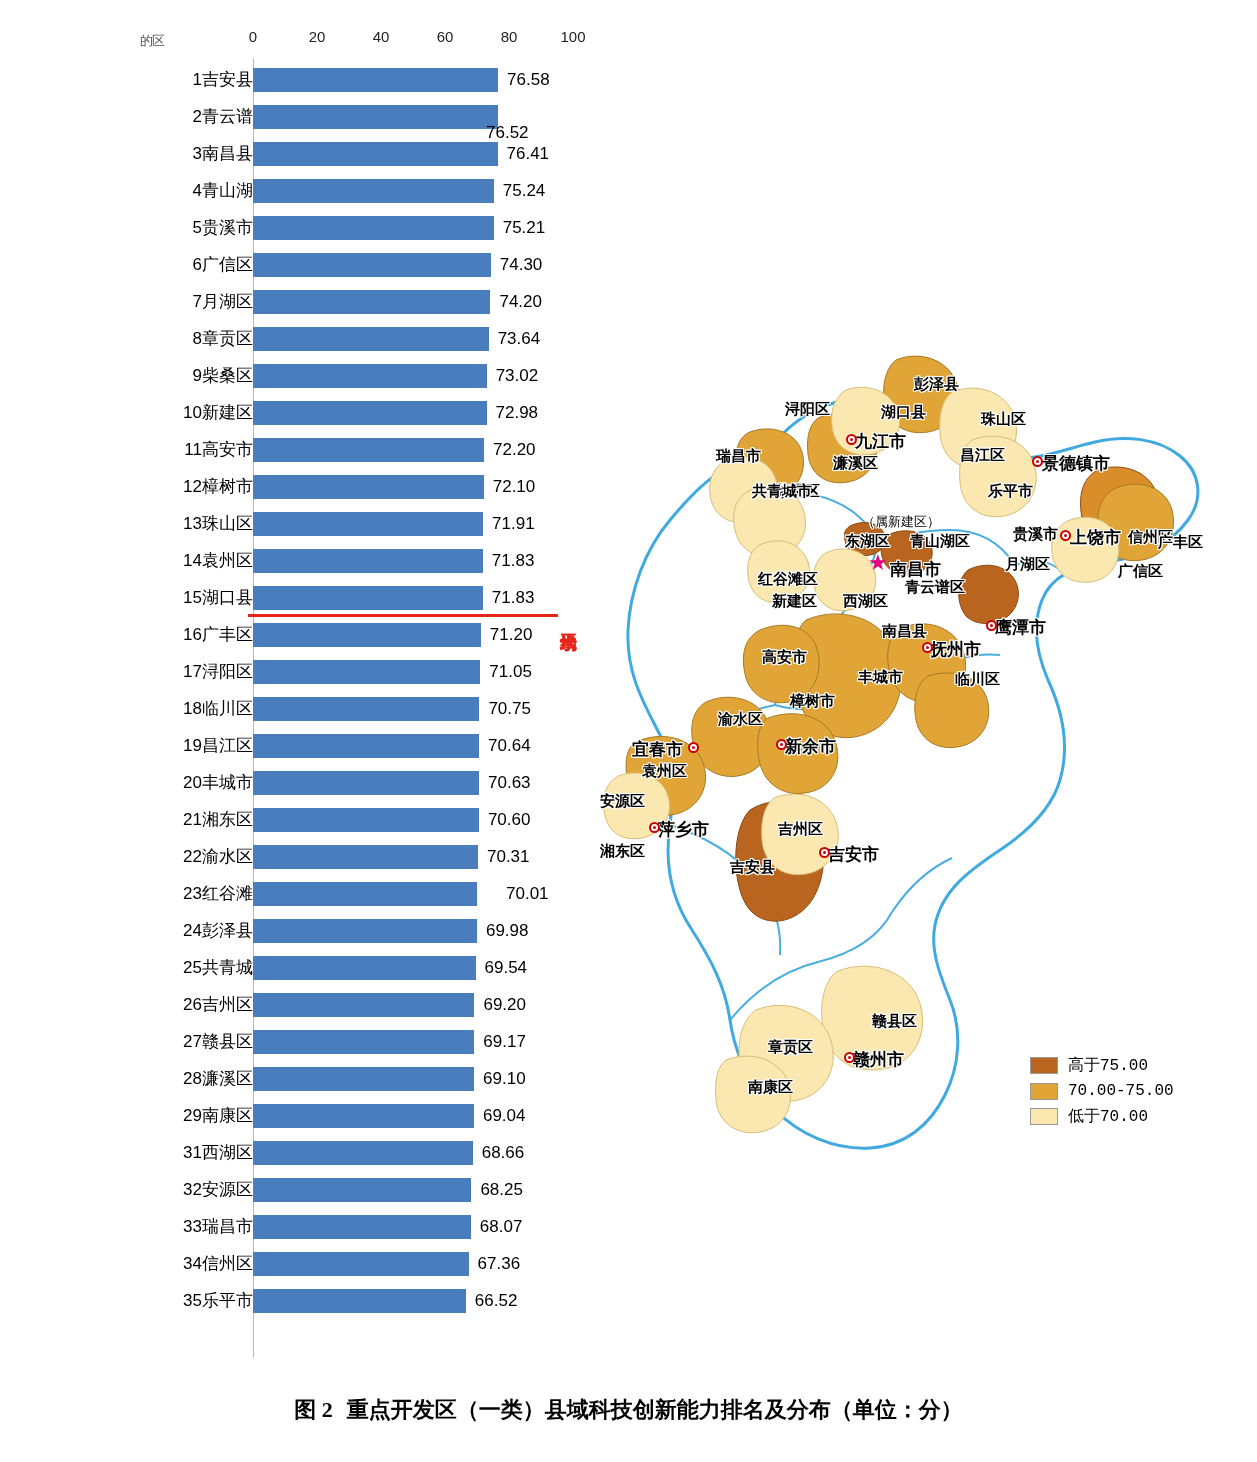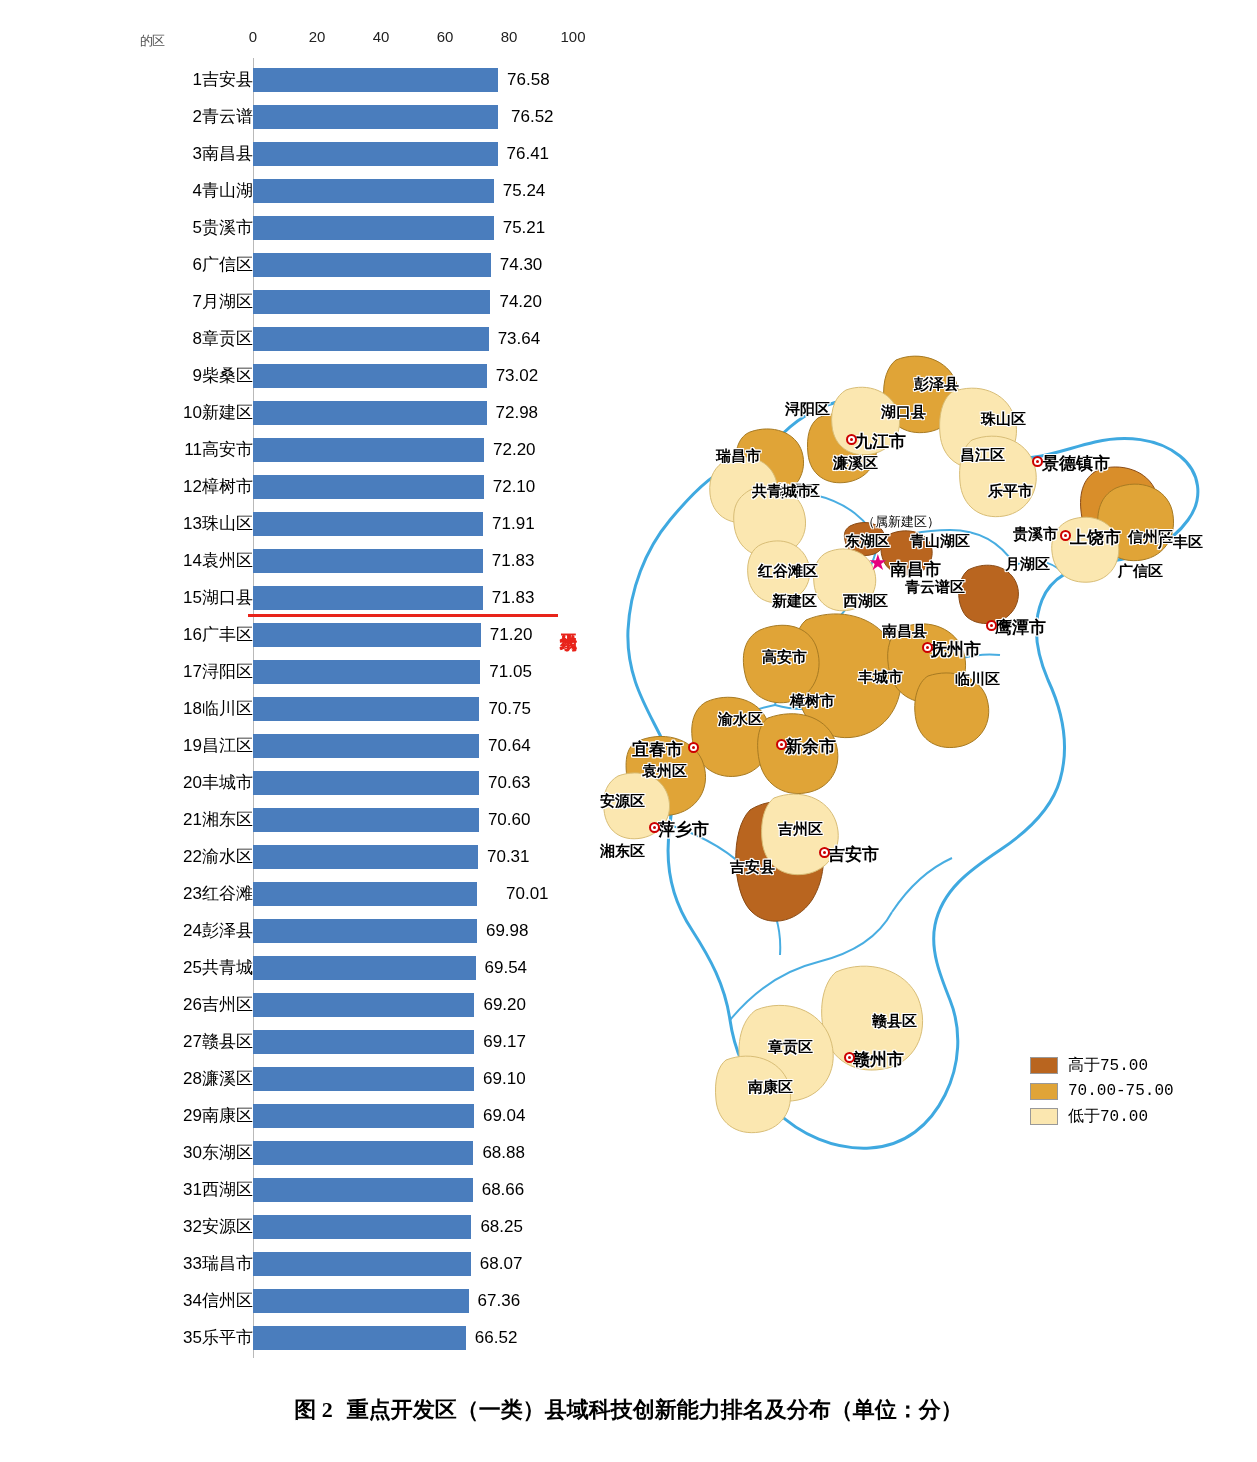--- a/index.html
+++ b/index.html
@@ -227,21 +227,21 @@
           <div class="bar-track">
             <div class="bar" style="width: 245.056px; background: rgb(74, 125, 189);"></div>
           </div>
           <div class="bar-value" style="left: 377.056px;">76.58</div>
         </div>
         <div class="row">
           <div class="row-label">2青云谱</div>
           <div class="bar-track">
             <div class="bar" style="width: 244.864px; background: rgb(74, 125, 189);"></div>
           </div>
-          <div class="bar-value" style="left: 381px;">76.52</div>
+          <div class="bar-value" style="left: 356px; margin-top: 16px;">76.52</div>
         </div>
         <div class="row">
           <div class="row-label">3南昌县</div>
           <div class="bar-track">
             <div class="bar" style="width: 244.512px; background: rgb(74, 125, 189);"></div>
           </div>
           <div class="bar-value" style="left: 376.512px;">76.41</div>
         </div>
         <div class="row">
           <div class="row-label">4青山湖</div>
@@ -417,27 +417,20 @@
             <div class="bar" style="width: 221.12px; background: rgb(74, 125, 189);"></div>
           </div>
           <div class="bar-value" style="left: 353.12px;">69.10</div>
         </div>
         <div class="row">
           <div class="row-label">29南康区</div>
           <div class="bar-track">
             <div class="bar" style="width: 220.928px; background: rgb(74, 125, 189);"></div>
           </div>
           <div class="bar-value" style="left: 352.928px;">69.04</div>
-        </div>
-        <div class="row">
-          <div class="row-label">30东湖区</div>
-          <div class="bar-track">
-            <div class="bar" style="width: 220.416px; background: rgb(74, 125, 189);"></div>
-          </div>
-          <div class="bar-value" style="left: 352.416px;">68.88</div>
         </div>
         <div class="row">
           <div class="row-label">31西湖区</div>
           <div class="bar-track">
             <div class="bar" style="width: 219.712px; background: rgb(74, 125, 189);"></div>
           </div>
           <div class="bar-value" style="left: 351.712px;">68.66</div>
         </div>
         <div class="row">
           <div class="row-label">32安源区</div>
@@ -553,21 +546,21 @@
         <div class="map-label city" style="left: 442px; top: 122px;">景德镇市</div>
         <div class="map-label " style="left: 152px; top: 152px;">共青城市</div>
         <div class="map-label " style="left: 388px; top: 152px;">乐平市</div>
         <div class="map-label " style="left: 528px; top: 166px; margin-top: 32px;">信州区</div>
         <div class="map-label small" style="left: 262px; top: 183px;">（属新建区）</div>
         <div class="map-label city" style="left: 470px; top: 196px;">上饶市</div>
         <div class="map-label " style="left: 558px; top: 203px;">广丰区</div>
         <div class="map-label " style="left: 245px; top: 202px;">东湖区</div>
         <div class="map-label " style="left: 310px; top: 202px;">青山湖区</div>
         <div class="map-label " style="left: 413px; top: 195px;">贵溪市</div>
-        <div class="map-label " style="left: 158px; top: 232px; text-align: center;">红谷滩区</div>
+        <div class="map-label " style="left: 158px; top: 240px; text-align: center;">红谷滩区</div>
         <div class="map-label city" style="left: 290px; top: 228px;">南昌市</div>
         <div class="map-label " style="left: 405px; top: 225px;">月湖区</div>
         <div class="map-label " style="left: 518px; top: 232px;">广信区</div>
         <div class="map-label " style="left: 305px; top: 248px;">青云谱区</div>
         <div class="map-label " style="left: 172px; top: 262px;">新建区</div>
         <div class="map-label " style="left: 243px; top: 262px;">西湖区</div>
         <div class="map-label city" style="left: 395px; top: 286px;">鹰潭市</div>
         <div class="map-label " style="left: 258px; top: 292px; padding-left: 24px;">南昌县</div>
         <div class="map-label city" style="left: 330px; top: 308px;">抚州市</div>
         <div class="map-label " style="left: 162px; top: 318px;">高安市</div>

